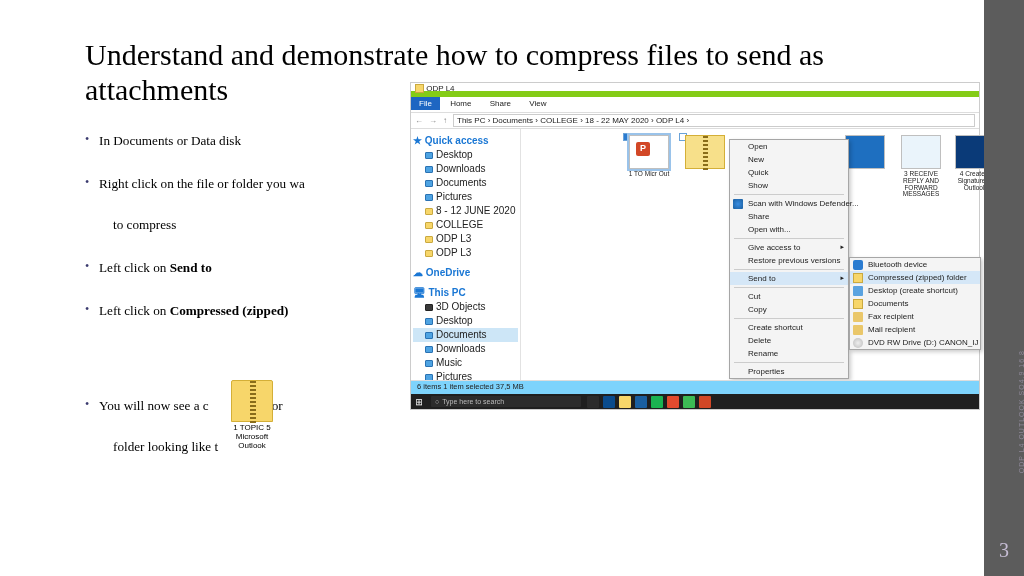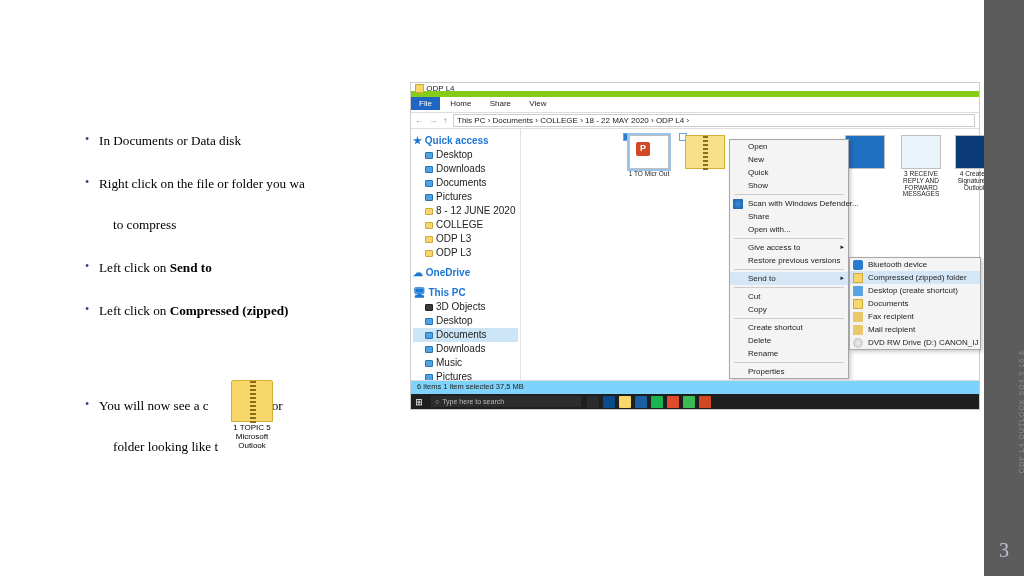--- a/index.html
+++ b/index.html
@@ -78,20 +78,21 @@
   .shot .taskbar { position:absolute; left:0; right:0; bottom:0; height:15px; background:#1f1f1f; display:flex; align-items:center; }
   .shot .taskbar .start { width:16px; height:15px; display:flex; align-items:center; justify-content:center; color:#fff; font-size:9px; }
   .shot .taskbar .search { flex:0 0 150px; background:#2c2c2c; color:#bbb; height:11px; margin:0 4px; font-size:7px; padding:0 4px; display:flex; align-items:center; border-radius:1px; gap:3px;}
   .shot .taskbar .tico { width:12px; height:12px; margin:0 2px; border-radius:1px; }
 </style>
 </head>
 <body>
 
 <div class="slide">
 
+  <div class="title">Understand and demonstrate how to compress files to send as attachments</div>
 
   <ul class="bullets">
     <li><span>In Documents or Data disk</span></li>
     <li><span>Right click on the file or folder you wa</span>
       <span class="cont">to compress</span></li>
     <li><span>Left click on </span><b>Send to</b></li>
     <li><span>Left click on </span><b>Compressed (zipped) </b></li>
     <li style="margin-top:70px"><span>You will now see a c</span><span style="visibility:hidden">____</span><span>he file or</span>
       <span class="cont">folder looking like t</span></li>
   </ul>

